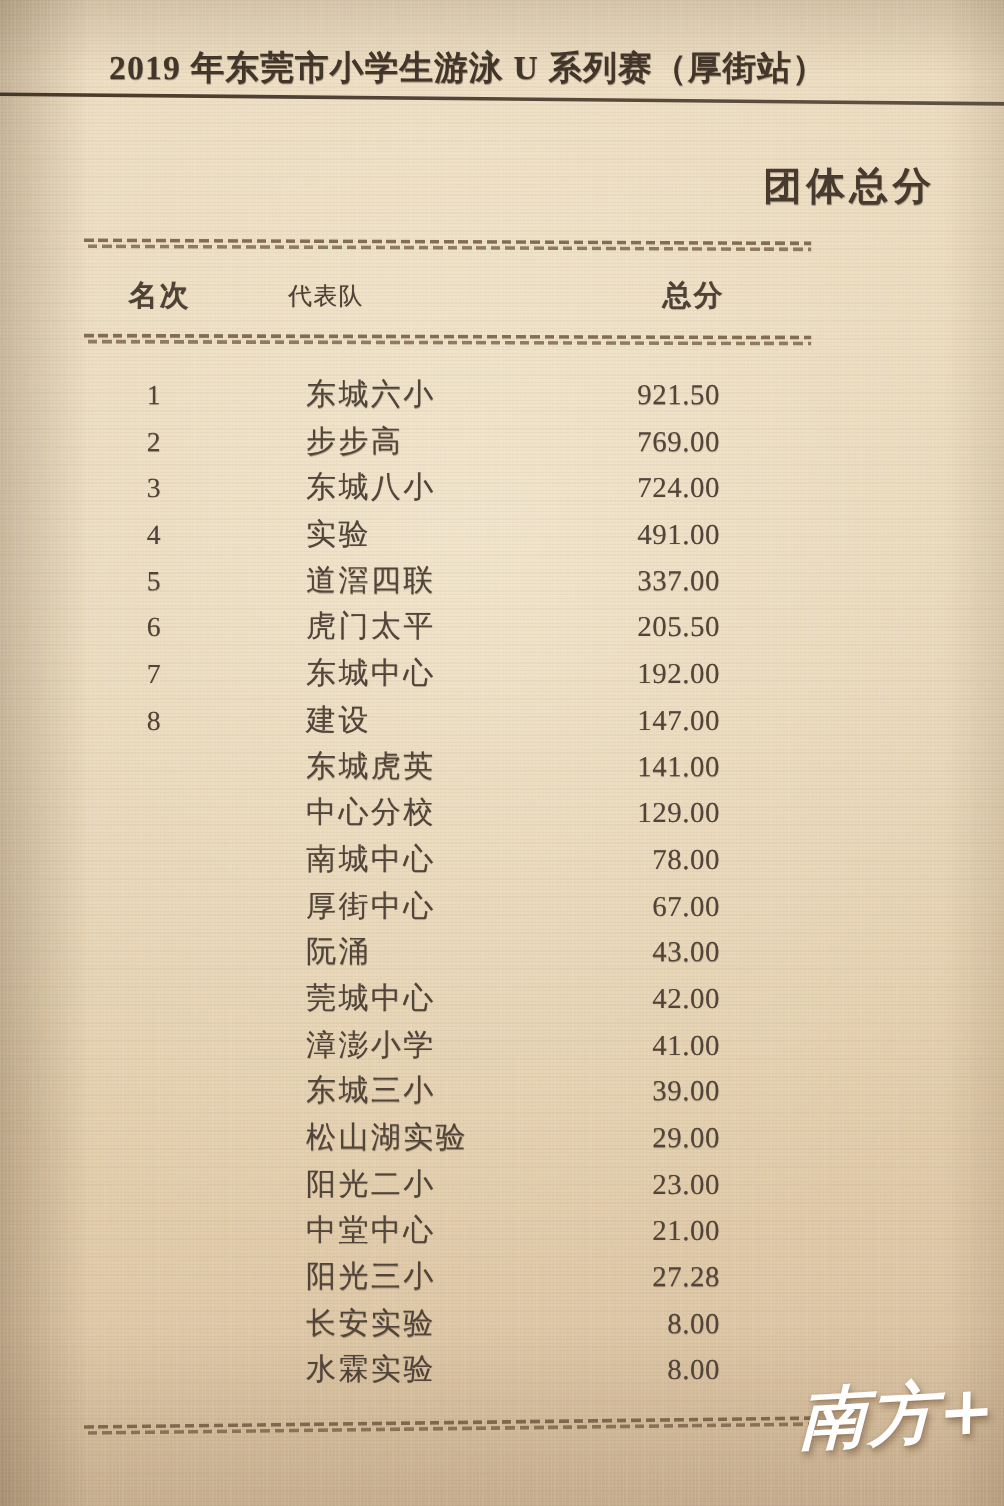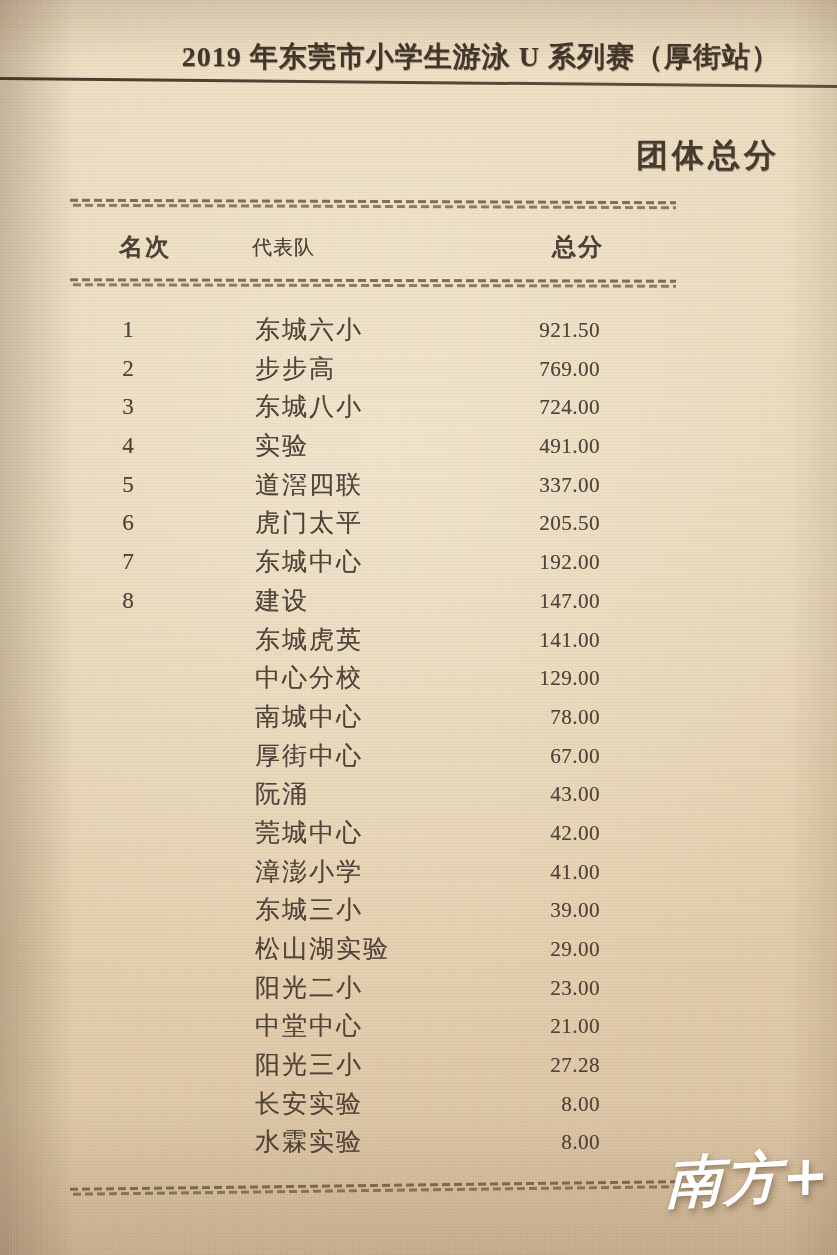--- a/index.html
+++ b/index.html
@@ -20,21 +20,21 @@
   
   .photo::before{
     content:"";position:absolute;inset:0;pointer-events:none;
     background-image:
       repeating-linear-gradient(90deg, rgba(255,255,255,0.07) 0 1px, rgba(0,0,0,0) 1px 3px),
       repeating-linear-gradient(0deg, rgba(122,96,64,0.055) 0 1px, rgba(0,0,0,0) 1px 3px);
   }
   .content{position:absolute;inset:0;color:#51443a;}
 
   .doc-title{
-    position:absolute;top:38px;left:0;width:780px;text-align:right;
+    position:absolute;top:38px;left:0;width:780px;text-align:center;
     font-size:28px;font-weight:bold;color:#42362a;letter-spacing:1px;
     text-shadow:0.4px 0.5px 0.7px rgba(80,62,45,0.55);
     white-space:nowrap;
   }
   .title-underline{
     position:absolute;top:81px;left:-12px;right:-12px;height:3px;
     background:linear-gradient(to right, rgba(62,49,36,0.95), rgba(62,49,36,0.8));
     transform:rotate(0.55deg);
   }
   .doc-subtitle{
@@ -56,34 +56,34 @@
     background-repeat:no-repeat;
   }
   .dline-top{top:200px;transform:rotate(0.25deg);}
   .dline-mid{top:279px;transform:rotate(0.15deg);}
   .dline-bottom{top:1184px;transform:rotate(-0.7deg);}
 
   .thead{position:absolute;top:228px;left:0;right:0;height:38px;line-height:38px;}
   .thead .h-rank{position:absolute;left:37px;font-size:24px;letter-spacing:2px;font-weight:bold;}
   .thead .h-team{position:absolute;left:170px;font-size:20px;letter-spacing:1px;font-weight:normal;}
   .thead .h-score{position:absolute;right:72px;font-size:24px;letter-spacing:2px;font-weight:bold;}
-  .thead span{color:#4e4136;text-shadow:0.3px 0.4px 0.6px rgba(80,62,45,0.5);margin-left:12px;}
+  .thead span{color:#4e4136;text-shadow:0.3px 0.4px 0.6px rgba(80,62,45,0.5);}
 
   .tbody{position:absolute;top:311px;left:0;right:0;}
   .trow{position:relative;height:38.7px;line-height:38.7px;}
   .cell-rank{
     position:absolute;left:28px;width:60px;text-align:center;
     font-size:23px;color:#51443a;text-shadow:0.3px 0.4px 0.6px rgba(80,62,45,0.5);
   }
   .cell-team{
     position:absolute;left:185px;font-size:25px;letter-spacing:2px;color:#51443a;
     text-shadow:0.3px 0.4px 0.6px rgba(80,62,45,0.5);white-space:nowrap;
   }
   .cell-score{
-    position:absolute;right:76px;font-size:21px;letter-spacing:0.5px;color:#51443a;
+    position:absolute;right:76px;font-size:24px;letter-spacing:0.5px;color:#51443a;
     text-shadow:0.3px 0.4px 0.6px rgba(80,62,45,0.5);
   }
 
   .watermark{
     position:absolute;top:1142px;right:6px;
     font-size:56px;font-weight:bold;font-style:italic;
     color:#ffffff;letter-spacing:2px;
     transform:rotate(-3deg) skewX(-4deg);
     text-shadow:2px 4px 6px rgba(90,60,30,0.45), 0 1px 2px rgba(120,90,55,0.35);
     font-family:"DejaVu Serif","Liberation Serif",serif;

